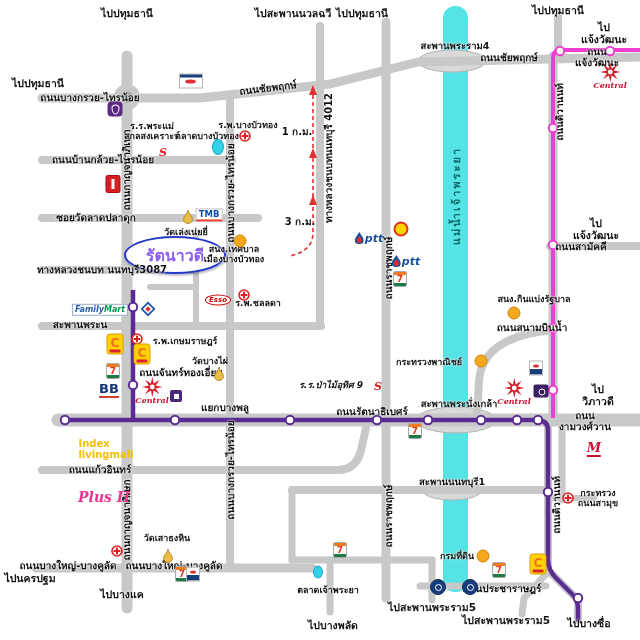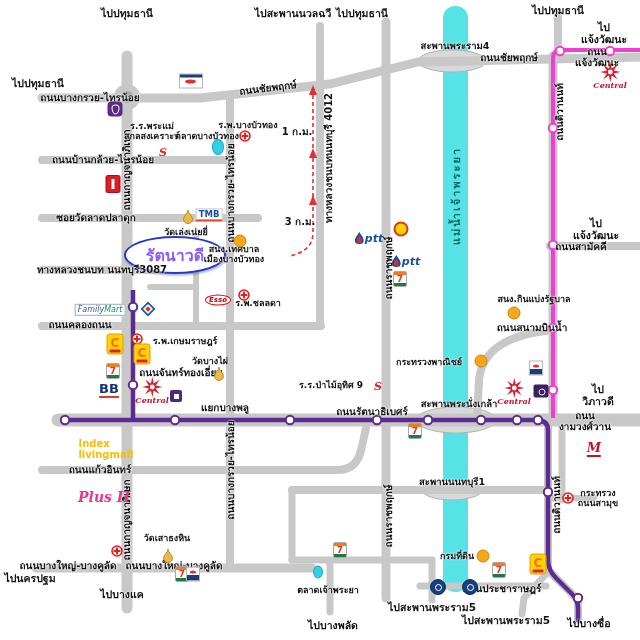--- a/index.html
+++ b/index.html
@@ -35,21 +35,21 @@
   .ic-scb:after{content:"";position:absolute;left:4px;top:2.5px;width:6px;height:8px;border:1.5px solid #fff;
      border-radius:50% 50% 50% 50%/35% 35% 65% 65%}
   .ic-tmb{background:#fff;border:1px solid #c5c5c5;border-bottom:2px solid #e8432e;padding:0 2px;
      font-weight:bold;font-size:8.5px;color:#0f4fa8;line-height:1.2}
   .ic-ptt{display:flex;align-items:center;gap:1px}
   .ic-ptt i{font-style:italic;font-weight:bold;font-size:11px;color:#19519f;line-height:1}
   .ic-shell{width:11px;height:11px;border-radius:50%;background:#ffd200;border:2px solid #e0341f}
   .ic-esso{font-style:italic;font-weight:bold;font-size:7px;color:#d40000;background:#fff;
      border:1px solid #d40000;border-radius:50%;padding:1px 3px;line-height:1}
   .ic-bb{color:#10357c;font-weight:bold;font-size:13px;line-height:1;border-bottom:2px solid #d0402e;padding-bottom:1px}
-  .ic-fm{background:#fff;border:1px solid #9badc9;padding:0 2px;font-style:italic;font-weight:normal;font-size:8px;line-height:1.3;white-space:nowrap}
+  .ic-fm{background:#fff;border:1px solid #9badc9;padding:0 2px;font-style:italic;font-weight:bold;font-size:8px;line-height:1.3;white-space:nowrap}
   .ic-fm .f1{color:#2a5caa}.ic-fm .f2{color:#009b4c}
   .ic-espl{width:15px;height:13px;background:#3d1f63;border-radius:2px;position:relative}
   .ic-espl:after{content:"";position:absolute;left:5px;top:4px;width:5px;height:5px;border:1.2px solid #fff;border-radius:50%}
   .ic-lotus-mini{width:12px;height:13px;border:1px solid #b5b5b5;background:linear-gradient(#fff 0 60%,#1a3b7c 60% 100%);position:relative}
   .ic-lotus-mini:after{content:"";position:absolute;left:2.5px;top:2.5px;width:6px;height:3px;background:#e03030;border-radius:50%}
   .ic-lotus-exp{width:22px;height:13px;background:#fff;border:1px solid #b5b5b5;position:relative}
   .ic-lotus-exp:before{content:"";position:absolute;left:0;right:0;top:0;height:3px;background:#1a3b7c}
   .ic-lotus-exp:after{content:"";position:absolute;left:5px;top:5px;width:11px;height:4px;background:#e03030;border-radius:50%}
   .ic-mall{color:#c8102e;font-style:italic;font-weight:bold;font-size:13px;line-height:1;
      font-family:"DejaVu Serif","Liberation Serif",serif;border-bottom:2px solid #c8102e;padding-bottom:1px}
@@ -167,21 +167,21 @@
       <div class="lbl dir" style="left: 432px; top: 608px; transform: translate(-50%, -50%) rotate(0deg);">ไปสะพานพระราม5</div>
       <div class="lbl dir" style="left: 506px; top: 621px; transform: translate(-50%, -50%) rotate(0deg);">ไปสะพานพระราม5</div>
       <div class="lbl dir" style="left: 589px; top: 624px; transform: translate(-50%, -50%) rotate(0deg);">ไปบางซื่อ</div>
       <div class="lbl road" style="left: 90px; top: 98px; transform: translate(-50%, -50%) rotate(0deg);">ถนนบางกรวย-ไทรน้อย</div>
       <div class="lbl road" style="left: 268px; top: 88px; transform: translate(-50%, -50%) rotate(-7deg);">ถนนชัยพฤกษ์</div>
       <div class="lbl road" style="left: 509px; top: 58px; transform: translate(-50%, -50%) rotate(0deg);">ถนนชัยพฤกษ์</div>
       <div class="lbl road" style="left: 597px; top: 57px; transform: translate(-50%, -50%) rotate(0deg);">ถนนแจ้งวัฒนะ</div>
       <div class="lbl road" style="left: 103px; top: 160px; transform: translate(-50%, -50%) rotate(0deg);">ถนนบ้านกล้วย-ไทรน้อย</div>
       <div class="lbl road" style="left: 96px; top: 218px; transform: translate(-50%, -50%) rotate(0deg);">ซอยวัดลาดปลาดุก</div>
       <div class="lbl road" style="left: 102px; top: 270px; transform: translate(-50%, -50%) rotate(0deg);">ทางหลวงชนบท นนทบุรี3087</div>
-      <div class="lbl road" style="left: 80px; top: 325px; transform: translate(-50%, -50%) rotate(0deg);">ถนนคลองถนน</div>
+      <div class="lbl road" style="left: 80px; top: 325px; transform: translate(-50%, -50%) rotate(0deg);">สะพานพระน</div>
       <div class="lbl road" style="left: 181px; top: 327px; transform: translate(-50%, -50%) rotate(0deg); margin-top: 46px;">ถนนจันทร์ทองเอี่ยม</div>
       <div class="lbl road" style="left: 225px; top: 408px; transform: translate(-50%, -50%) rotate(0deg);">แยกบางพลู</div>
       <div class="lbl road" style="left: 372px; top: 412px; transform: translate(-50%, -50%) rotate(0deg);">ถนนรัตนาธิเบศร์</div>
       <div class="lbl road" style="left: 585px; top: 421px; transform: translate(-50%, -50%) rotate(0deg);">ถนนงามวงศ์วาน</div>
       <div class="lbl road" style="left: 581px; top: 247px; transform: translate(-50%, -50%) rotate(0deg);">ถนนสามัคคี</div>
       <div class="lbl road" style="left: 532px; top: 328px; transform: translate(-50%, -50%) rotate(0deg);">ถนนสนามบินน้ำ</div>
       <div class="lbl road" style="left: 100px; top: 470px; transform: translate(-50%, -50%) rotate(0deg);">ถนนแก้วอินทร์</div>
       <div class="lbl road" style="left: 68px; top: 566px; transform: translate(-50%, -50%) rotate(0deg);">ถนนบางใหญ่-บางคูลัด</div>
       <div class="lbl road" style="left: 174px; top: 566px; transform: translate(-50%, -50%) rotate(0deg);">ถนนบางใหญ่-บางคูลัด</div>
       <div class="lbl road" style="left: 502px; top: 589px; transform: translate(-50%, -50%) rotate(0deg);">ถนนประชาราษฎร์</div>
@@ -202,21 +202,21 @@
       <div class="lbl place" style="left: 152px; top: 131px; transform: translate(-50%, -50%) rotate(0deg);">ร.ร.พระแม่
 สกลสงเคราะห์</div>
       <div class="lbl place" style="left: 196px; top: 136px; transform: translate(-50%, -50%) rotate(0deg); padding-left: 22px;">ตลาดบางบัวทอง</div>
       <div class="lbl place" style="left: 248px; top: 125px; transform: translate(-50%, -50%) rotate(0deg);">ร.พ.บางบัวทอง</div>
       <div class="lbl place" style="left: 234px; top: 254px; transform: translate(-50%, -50%) rotate(0deg);">สนง.เทศบาล
 เมืองบางบัวทอง</div>
       <div class="lbl place" style="left: 186px; top: 232px; transform: translate(-50%, -50%) rotate(0deg);">วัดเล่งเน่ยยี่</div>
       <div class="lbl place" style="left: 258px; top: 303px; transform: translate(-50%, -50%) rotate(0deg);">ร.พ.ชลลดา</div>
       <div class="lbl place" style="left: 185px; top: 341px; transform: translate(-50%, -50%) rotate(0deg);">ร.พ.เกษมราษฎร์</div>
       <div class="lbl place" style="left: 210px; top: 361px; transform: translate(-50%, -50%) rotate(0deg);">วัดบางไผ่</div>
-      <div class="lbl place" style="left: 331px; top: 385px; transform: translate(-50%, -50%) rotate(0deg);">ร.ร.ป่าไม้อุทิศ 9</div>
+      <div class="lbl place" style="left: 331px; top: 385px; transform: translate(-50%, -50%) rotate(0deg); font-style: italic;">ร.ร.ป่าไม้อุทิศ 9</div>
       <div class="lbl place" style="left: 429px; top: 362px; transform: translate(-50%, -50%) rotate(0deg);">กระทรวงพาณิชย์</div>
       <div class="lbl place" style="left: 534px; top: 299px; transform: translate(-50%, -50%) rotate(0deg);">สนง.กินแบ่งรัฐบาล</div>
       <div class="lbl place" style="left: 598px; top: 498px; transform: translate(-50%, -50%) rotate(0deg);">กระทรวง
 ถนนสามุข</div>
       <div class="lbl place" style="left: 457px; top: 556px; transform: translate(-50%, -50%) rotate(0deg);">กรมที่ดิน</div>
       <div class="lbl place" style="left: 167px; top: 538px; transform: translate(-50%, -50%) rotate(0deg);">วัดเสาธงหิน</div>
       <div class="lbl km" style="left: 297px; top: 132px; transform: translate(-50%, -50%) rotate(0deg);">1 ก.ม.</div>
       <div class="lbl km" style="left: 300px; top: 222px; transform: translate(-50%, -50%) rotate(0deg);">3 ก.ม.</div>
       <div class="poi" style="left: 191px; top: 81px; transform: translate(-50%, -50%);">
         <span class="ic-lotus-exp"></span>

